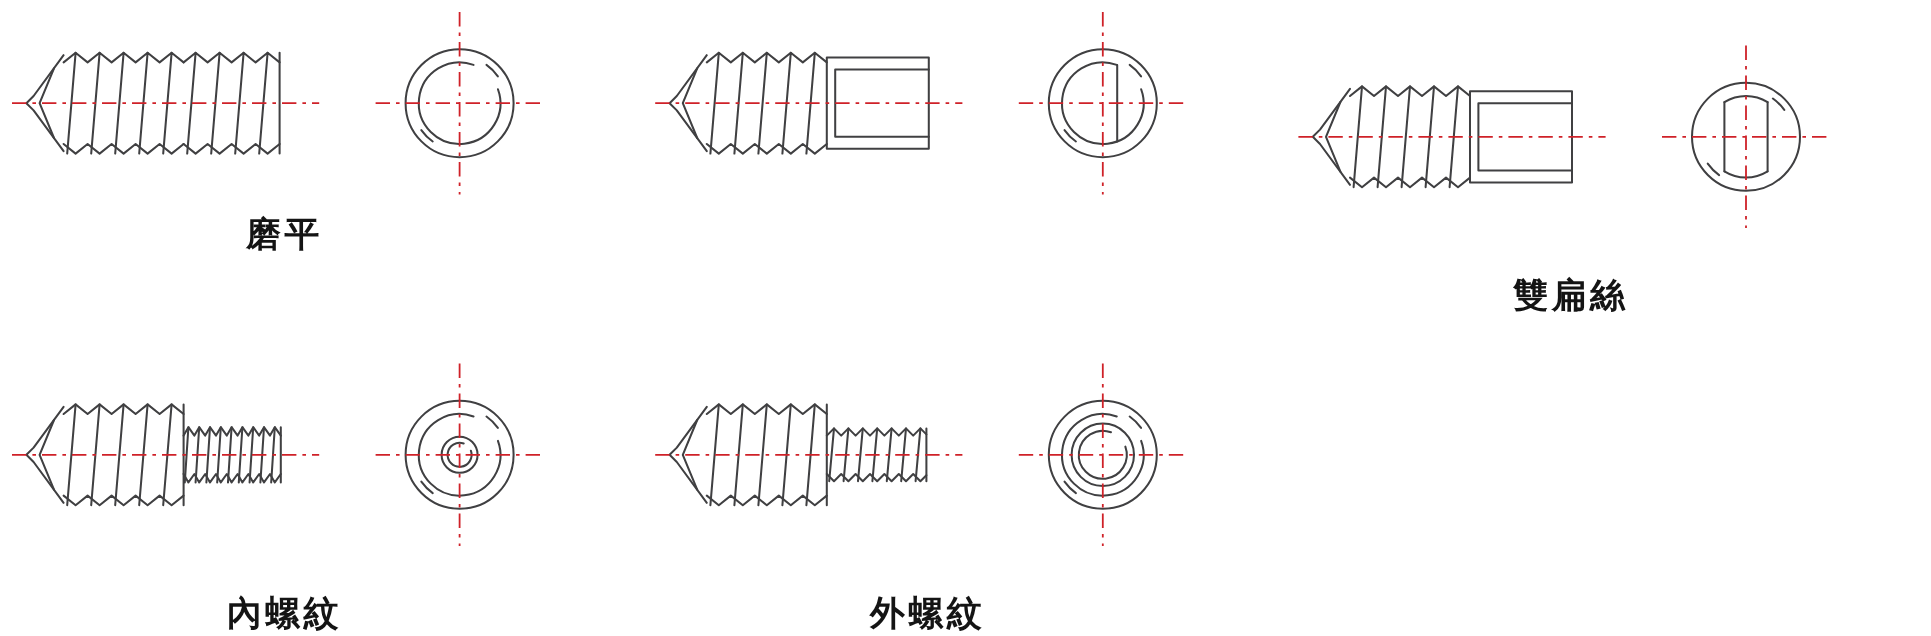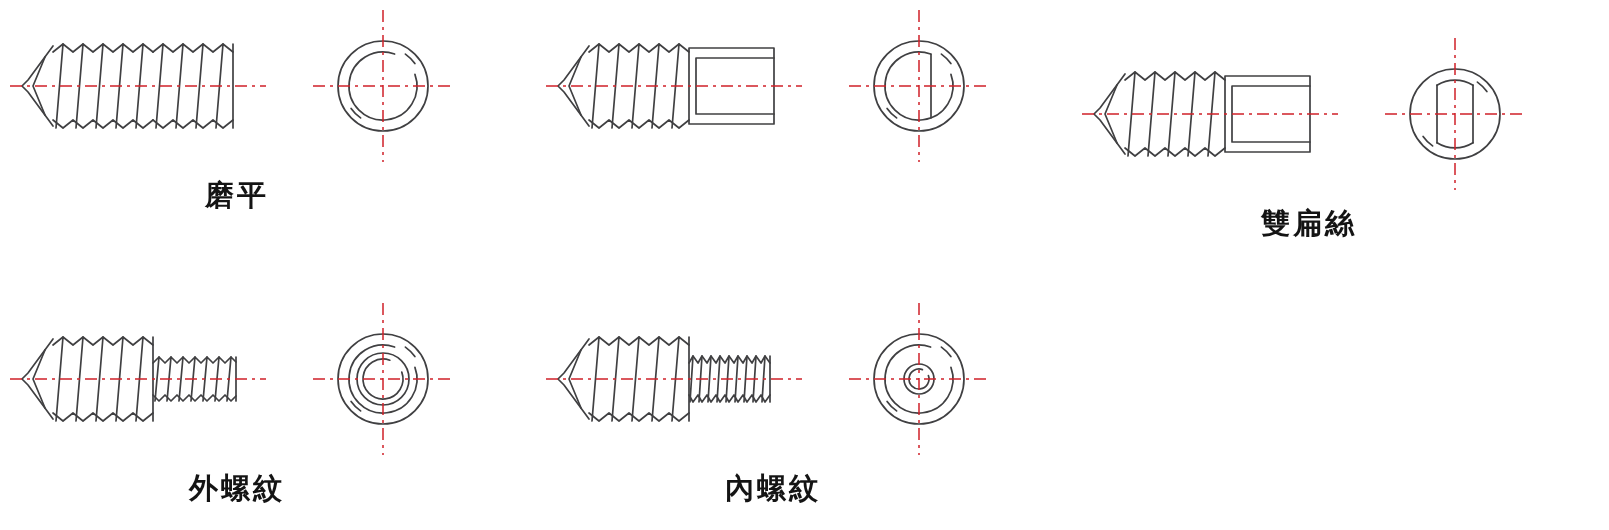--- a/index.html
+++ b/index.html
@@ -15,21 +15,21 @@
     display:grid;
     grid-template-columns:repeat(3,536px);
     grid-template-rows:repeat(2,265px);
     font-family:"DejaVu Sans","Liberation Sans",sans-serif;
     overflow:hidden;
   }
   .cell{
     display:flex;flex-direction:column;align-items:flex-start;
     padding:6px 0 0 8px;box-sizing:border-box;
   }
-  .cell.r2{padding-top:34px;}
+  .cell.r2{padding-top:34px;gap:23px;}
   .views{display:flex;align-items:center;gap:40px;}
   svg.side{width:260px;height:160px;display:block;}
   svg.end{width:150px;height:160px;display:block;}
   .label{
     width:458px;text-align:center;margin-top:12px;
     font-size:29px;font-weight:600;color:var(--labelc);
     letter-spacing:3px;line-height:1.2;
   }
   .ink{stroke:var(--line);stroke-width:1.7;fill:none;stroke-linejoin:round;stroke-linecap:round;}
   .cl{stroke:var(--red);stroke-width:1.5;fill:none;stroke-dasharray:12 5 3 5;}
@@ -152,57 +152,57 @@
     </div>
     <div class="label">雙扁絲</div>
   </div>
 
   <div class="cell r2">
     <div class="views">
       <svg class="side" viewBox="0 0 260 160">
         <g class="ink">
           <use href="#tip"></use>
             <use href="#thr-a"></use>
+            <use href="#thr-dn"></use>
+        </g>
+        <path class="cl" d="M2 80 H258"></path>
+      </svg>
+      <svg class="end" viewBox="-75 -80 150 160">
+        <g class="ink">
+          <circle r="45"></circle>
+            <use href="#arc34"></use>
+            <circle r="15"></circle>
+            <use href="#arc10"></use>
+            <use href="#hooks"></use>
+        </g>
+        <path class="cl" d="M-70 0 H70"></path>
+          <path class="cl" d="M0 -76 V76"></path>
+      </svg>
+    </div>
+    <div class="label">內螺紋</div>
+  </div>
+
+  <div class="cell r2">
+    <div class="views">
+      <svg class="side" viewBox="0 0 260 160">
+        <g class="ink">
+          <use href="#tip"></use>
+            <use href="#thr-a"></use>
             <use href="#thr-sm"></use>
         </g>
         <path class="cl" d="M2 80 H258"></path>
       </svg>
       <svg class="end" viewBox="-75 -80 150 160">
         <g class="ink">
           <circle r="45"></circle>
             <use href="#arc34"></use>
             <circle r="26"></circle>
             <use href="#arc20"></use>
             <use href="#hooks"></use>
         </g>
         <path class="cl" d="M-70 0 H70"></path>
           <path class="cl" d="M0 -76 V76"></path>
       </svg>
     </div>
     <div class="label">外螺紋</div>
   </div>
 
-  <div class="cell r2">
-    <div class="views">
-      <svg class="side" viewBox="0 0 260 160">
-        <g class="ink">
-          <use href="#tip"></use>
-            <use href="#thr-a"></use>
-            <use href="#thr-dn"></use>
-        </g>
-        <path class="cl" d="M2 80 H258"></path>
-      </svg>
-      <svg class="end" viewBox="-75 -80 150 160">
-        <g class="ink">
-          <circle r="45"></circle>
-            <use href="#arc34"></use>
-            <circle r="15"></circle>
-            <use href="#arc10"></use>
-            <use href="#hooks"></use>
-        </g>
-        <path class="cl" d="M-70 0 H70"></path>
-          <path class="cl" d="M0 -76 V76"></path>
-      </svg>
-    </div>
-    <div class="label">內螺紋</div>
-  </div>
-
 </div>
 
 </body></html>

